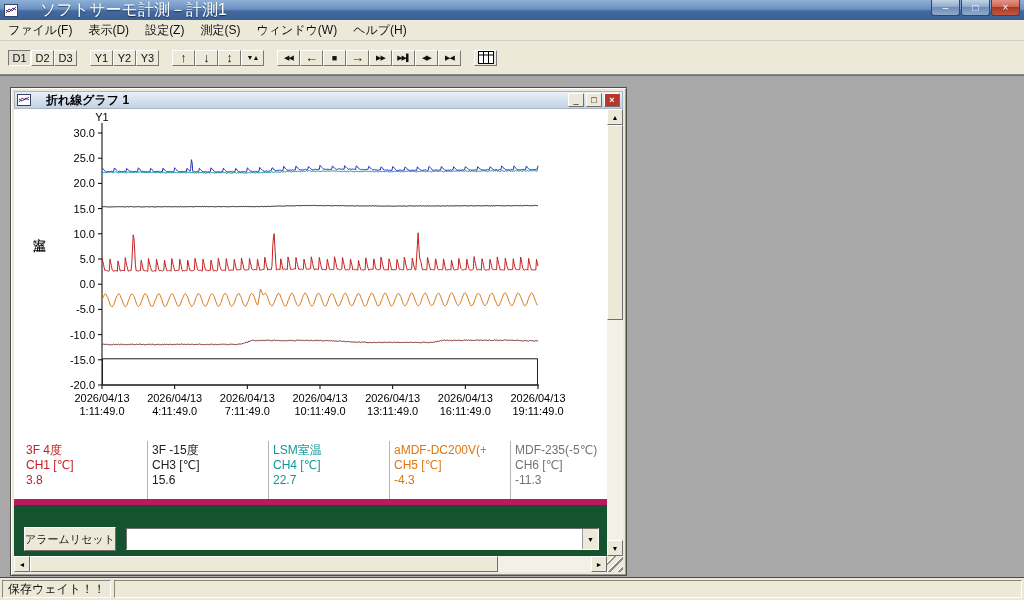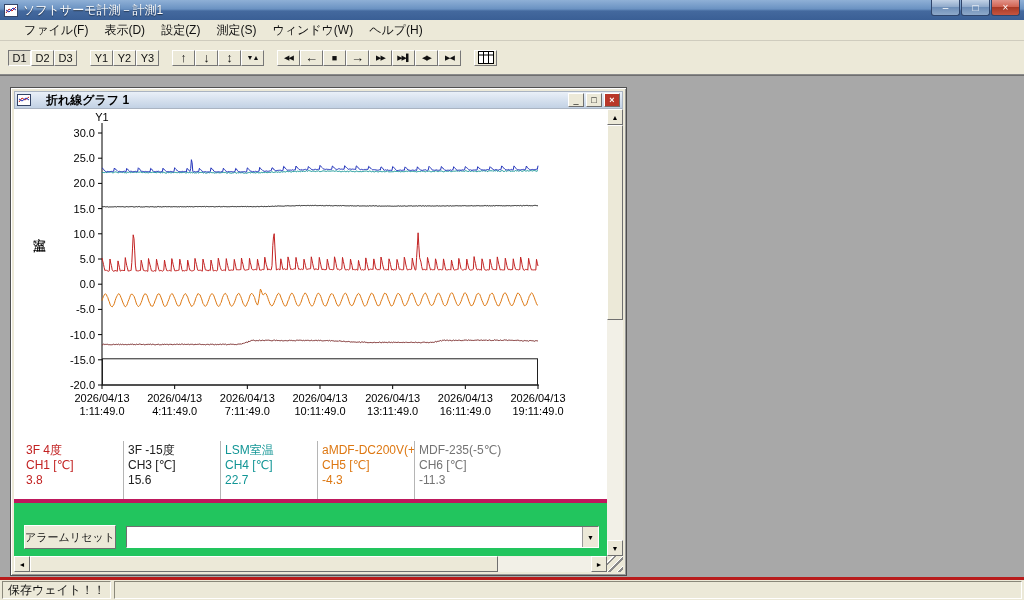--- a/index.html
+++ b/index.html
@@ -4,31 +4,31 @@
 <style>
   *{margin:0;padding:0;box-sizing:border-box;}
   html,body{width:1024px;height:600px;}
   body{font-family:"Liberation Sans","DejaVu Sans",sans-serif;font-size:12px;color:#111;
        background:#a8a8a8;position:relative;overflow:hidden;}
 
   
   .titlebar{position:absolute;left:0;top:0;width:100%;height:20px;
     background:linear-gradient(180deg,#8fb0d6 0%,#6a92c2 45%,#44699e 55%,#3a5f95 100%);
     display:flex;align-items:center;padding:0 4px;color:#fff;}
-  .titlebar .title{margin-left:5px;font-size:12px;text-shadow:0 1px 1px rgba(0,0,0,.55);white-space:nowrap;}
+  .titlebar .title{margin-left:22px;font-size:16px;text-shadow:0 1px 1px rgba(0,0,0,.55);white-space:nowrap;}
   .winbtns{margin-left:auto;display:flex;gap:1px;align-items:flex-start;height:100%;}
   .winbtn{width:29px;height:16px;display:flex;align-items:center;justify-content:center;
     font-size:10px;line-height:1;color:#fff;cursor:default;
     background:linear-gradient(#c2d2e6,#8ba6c8 50%,#6e8fb8 50%,#8fa9ca);
     border:1px solid #2f456b;border-top:none;border-radius:0 0 3px 3px;}
   .winbtn.close{background:linear-gradient(#e2948a,#cf5f4d 50%,#a83a26 50%,#c55540);}
 
   
   .menubar{position:absolute;top:20px;left:0;width:100%;height:21px;background:#ece9d8;
-    border-bottom:1px solid #cfccbe;display:flex;align-items:center;padding-left:16px;}
+    border-bottom:1px solid #cfccbe;display:flex;align-items:center;padding-left:0;}
   .menuitem{padding:2px 8px;white-space:nowrap;}
 
   
   .toolbar{position:absolute;top:41px;left:0;width:100%;height:34px;background:#ece9d8;
     border-bottom:1px solid #8a8a8a;display:flex;align-items:center;padding-left:8px;}
   .tbtn{width:23px;height:16px;background:#ece9d8;border:1px solid;
     border-color:#fff #777 #777 #fff;display:flex;align-items:center;justify-content:center;
     font-family:inherit;font-size:11px;color:#111;padding:0;}
   .tbtn.pressed{border-color:#777 #fff #fff #777;background:#e2dfd0;}
   .tbgap{width:13px;height:100%;}
@@ -52,27 +52,27 @@
     border-color:#fff #6f6f6f #6f6f6f #fff;display:flex;align-items:center;justify-content:center;
     font-size:9px;line-height:1;color:#000;}
   .cbtn.close{background:#b8372a;color:#fff;font-weight:bold;}
   .child-body{position:relative;height:calc(100% - 18px);background:#ece9d8;}
 
   .white-area{position:absolute;left:0;top:0;right:16px;height:390px;background:#fff;overflow:hidden;}
   #chart-svg{display:block;background:#fff;}
   .yunit{position:absolute;left:16px;top:118px;writing-mode:vertical-rl;
     letter-spacing:3px;font-size:13px;color:#000;}
 
-  .legend{display:flex;height:58px;padding-left:12px;background:#fff;}
+  .legend{display:flex;height:58px;padding-left:12px;background:#fff;gap:24px;}
   .leg-col{width:97px;overflow:hidden;line-height:15px;font-size:12px;white-space:nowrap;padding-top:2px;}
   .leg-col + .leg-col{border-left:1px solid #b5b5b5;padding-left:4px;}
   .leg-val{margin-top:0;}
 
-  .ctrl{position:absolute;left:0;right:16px;top:390px;bottom:16px;background:#22c55e;
-    border-top:4px solid #be185d;}
+  .ctrl{position:absolute;left:0;right:16px;top:390px;bottom:16px;background:#14532d;
+    border-top:6px solid #be185d;}
   .alarm-btn{position:absolute;left:10px;top:22px;width:92px;height:24px;background:#ece9d8;
     border:1px solid;border-color:#fff #6f6f6f #6f6f6f #fff;font-family:inherit;font-size:11px;color:#111;}
   .combo{position:absolute;left:112px;top:23px;right:8px;height:22px;background:#fff;
     border:1px solid;border-color:#6f6f6f #fff #fff #6f6f6f;display:flex;}
   .combo input{flex:1;border:none;outline:none;font-family:inherit;font-size:12px;padding:0 3px;background:#fff;}
   .combo .drop{width:16px;background:#ece9d8;border-left:1px solid #9a9a9a;
     display:flex;align-items:center;justify-content:center;font-size:7px;color:#000;}
 
   
   .sbtn{width:16px;height:16px;background:#ece9d8;border:1px solid;
@@ -84,21 +84,21 @@
     border:1px solid;border-color:#fff #6f6f6f #6f6f6f #fff;}
   .hscroll{position:absolute;left:0;right:16px;bottom:0;height:16px;background:#f2f0e7;}
   .hscroll .right{position:absolute;right:0;top:0;}
   .hthumb{position:absolute;left:16px;top:0;height:16px;width:79%;background:#ece9d8;
     border:1px solid;border-color:#fff #6f6f6f #6f6f6f #fff;}
   .corner{position:absolute;right:0;bottom:0;width:16px;height:16px;background:#ece9d8;
     background-image:repeating-linear-gradient(135deg,rgba(0,0,0,0) 0 4px,#fff 4px 5px,#8a8a8a 5px 7px);}
 
   
   .statusbar{position:absolute;left:0;bottom:0;width:100%;height:23px;background:#ece9d8;
-    border-top:3px solid #b91c1c;display:flex;align-items:center;padding:2px 2px;gap:3px;}
+    border-top:1px solid #b91c1c;display:flex;align-items:center;padding:2px 2px;gap:3px;}
   .status-cell{height:18px;border:1px solid;border-color:#8a887a #fff #fff #8a887a;
     display:flex;align-items:center;padding:0 5px;white-space:nowrap;}
   .status-cell.first{min-width:100px;}
   .status-cell.rest{flex:1;}
 </style>
 </head>
 <body>
 
 <div class="app">
 

